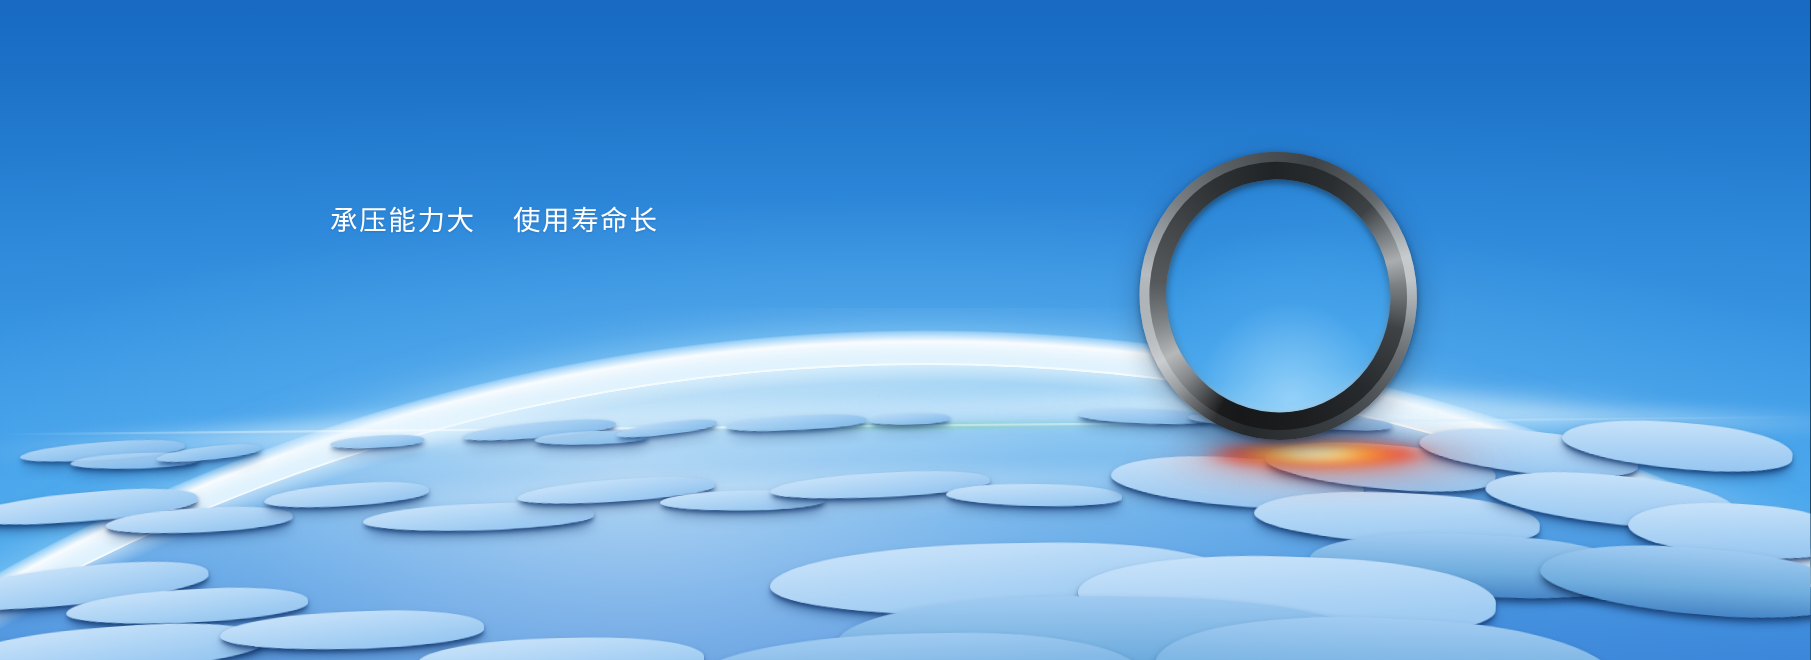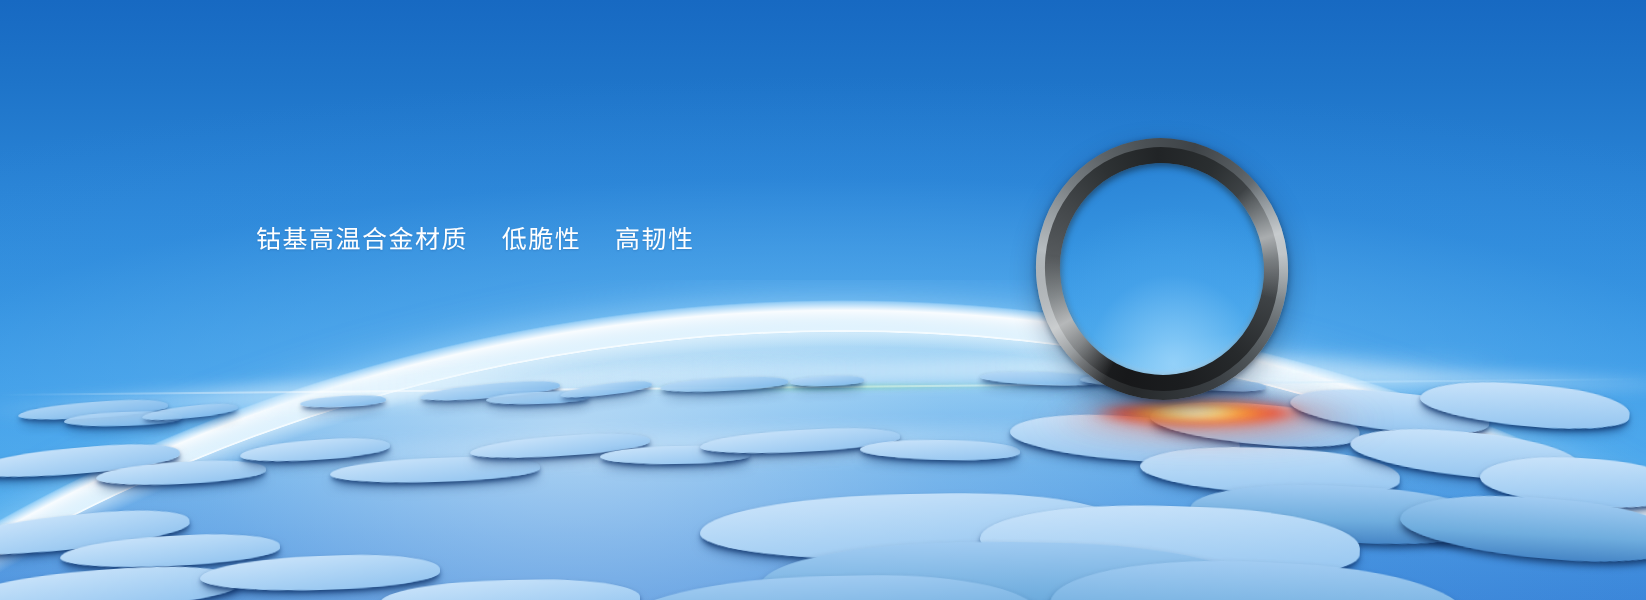--- a/index.html
+++ b/index.html
@@ -415,16 +415,16 @@
   <div class="ring-stage">
     <div class="ring">
       <div class="ring-outer"></div>
       <div class="ring-inner-wall"></div>
       <div class="ring-highlight"></div>
       <div class="ring-hole"></div>
     </div>
   </div>
 
   <div class="copy">
-    <p class="sub sub-1">钴基高温合金材质    低脆性    高韧性</p>
+    <p class="sub sub-2">承压能力大    使用寿命长</p>
   </div>
 
 </div>
 
 </body></html>

